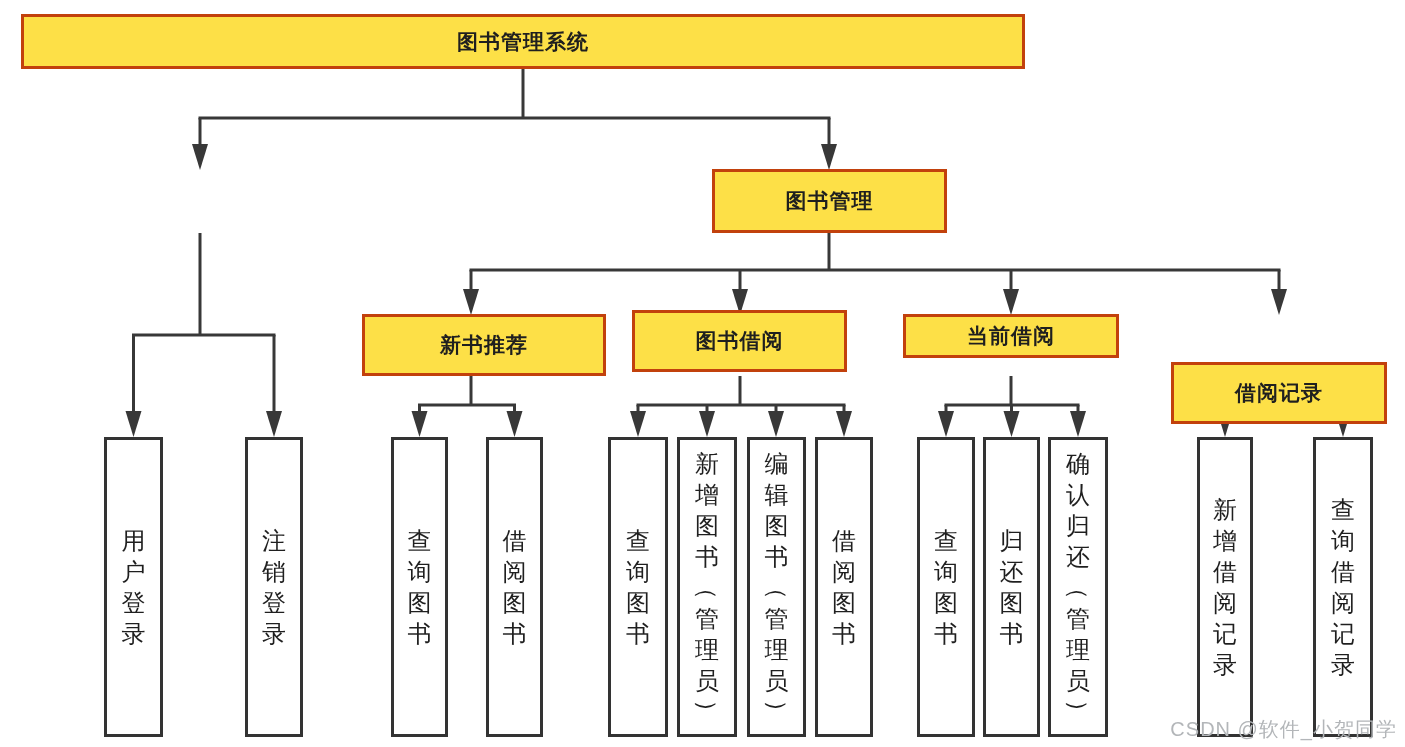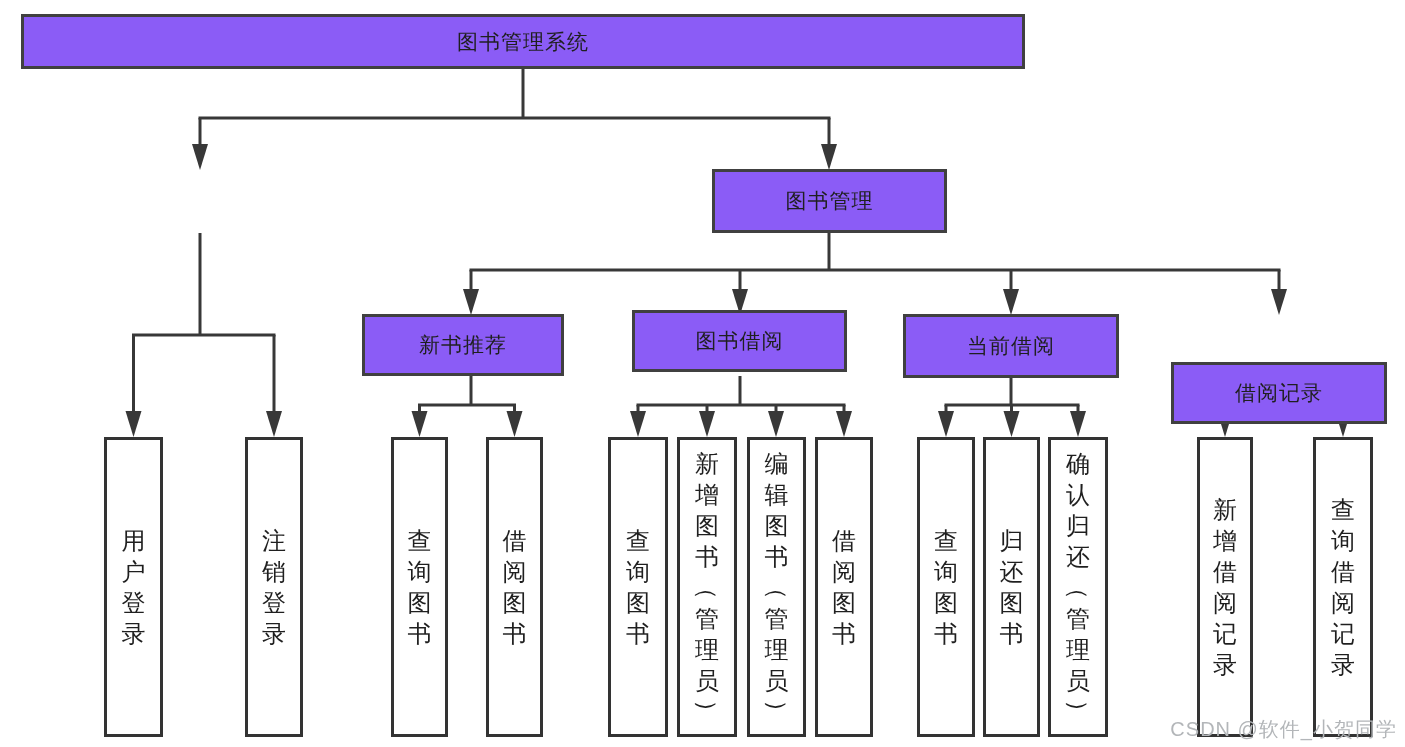--- a/index.html
+++ b/index.html
@@ -8,28 +8,29 @@
     width: 1405px;
     height: 747px;
     background: #ffffff;
     font-family: "Liberation Sans", "DejaVu Sans", sans-serif;
     color: #1f1f1f;
     overflow: hidden;
   }
   .node {
     position: absolute;
     box-sizing: border-box;
-    border: 3px solid #404040;
-    background: #8b5cf6;
+    border: 3px solid #c2410c;
+    background: #fde047;
     display: flex;
     align-items: center;
     justify-content: center;
     font-size: 21px;
     letter-spacing: 1px;
     color: #1f1f1f;
+    font-weight: bold;
   }
   .leaf {
     position: absolute;
     box-sizing: border-box;
     border: 3px solid #333333;
     background: #ffffff;
     top: 437px;
     height: 300px;
     display: flex;
     flex-direction: column;
@@ -123,23 +124,23 @@
       <polygon points="1070,411 1086,411 1078,437"></polygon>
       <polygon points="1217,411 1233,411 1225,437"></polygon>
       <polygon points="1335,411 1351,411 1343,437"></polygon>
     </g>
   </svg>
 
   <div class="node" style="left:21px; top:14px; width:1004px; height:55px;">图书管理系统</div>
 
   <div class="node" style="left:712px; top:169px; width:235px; height:64px;text-align:right;">图书管理</div>
 
-  <div class="node" style="left:362px; top:314px; width:202px; height:62px;">新书推荐</div>
+  <div class="node" style="left:362px; top:314px; width:244px; height:62px;">新书推荐</div>
   <div class="node" style="left:632px; top:310px; width:215px; height:62px;">图书借阅</div>
-  <div class="node" style="left:903px; top:314px; width:216px; height:64px;">当前借阅</div>
+  <div class="node" style="left:903px; top:314px; width:216px; height:44px;">当前借阅</div>
   <div class="node" style="left:1171px; top:314px; width:216px; height:62px;margin-top:48px;">借阅记录</div>
 
   <div class="leaf" style="left:104px; width:59px;">
       <div>用</div>
       <div>户</div>
       <div>登</div>
       <div>录</div>
     </div>
   <div class="leaf" style="left:245px; width:58px;">
       <div>注</div>

